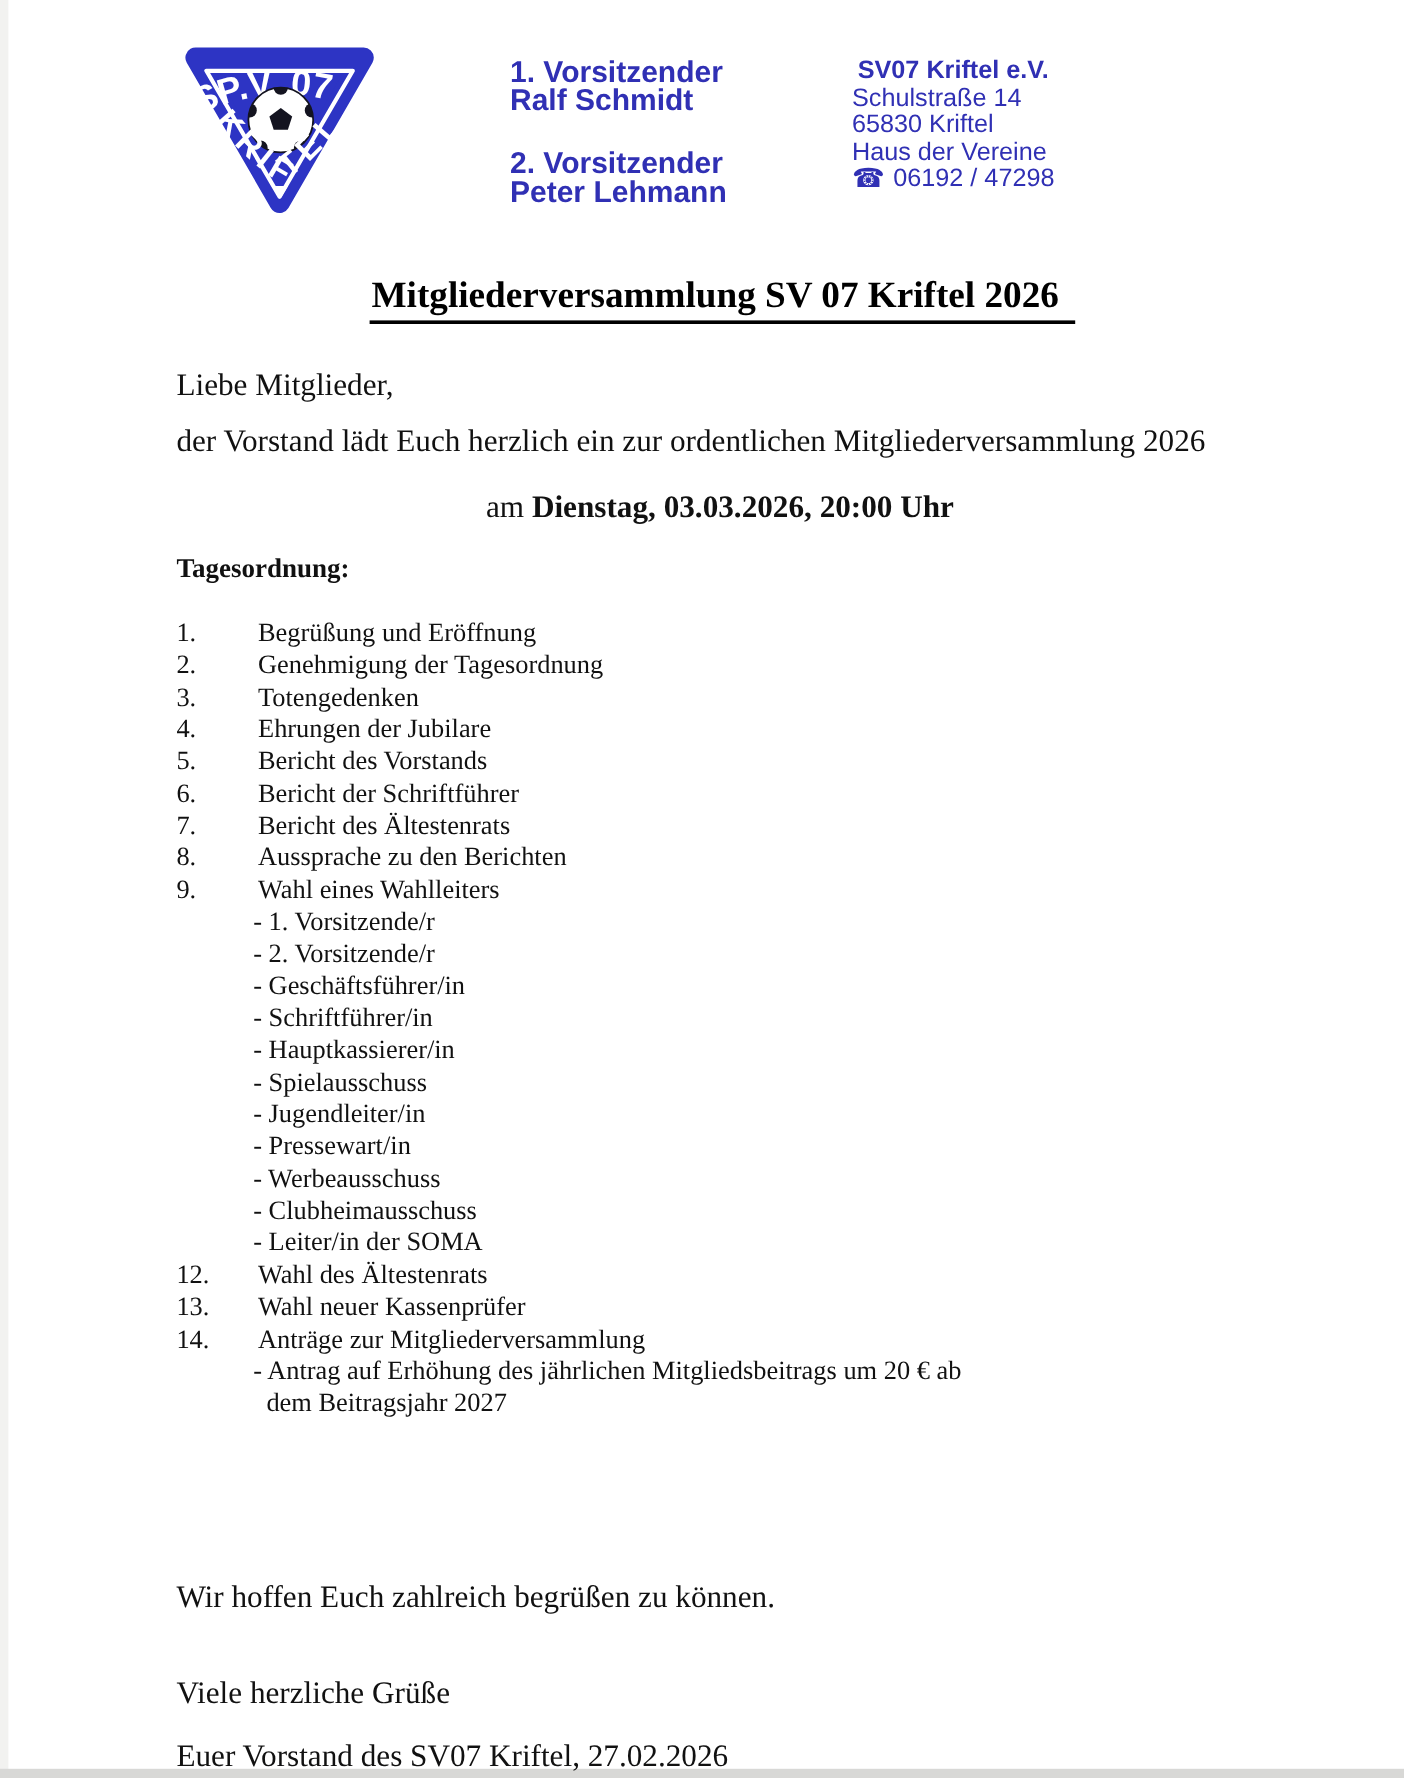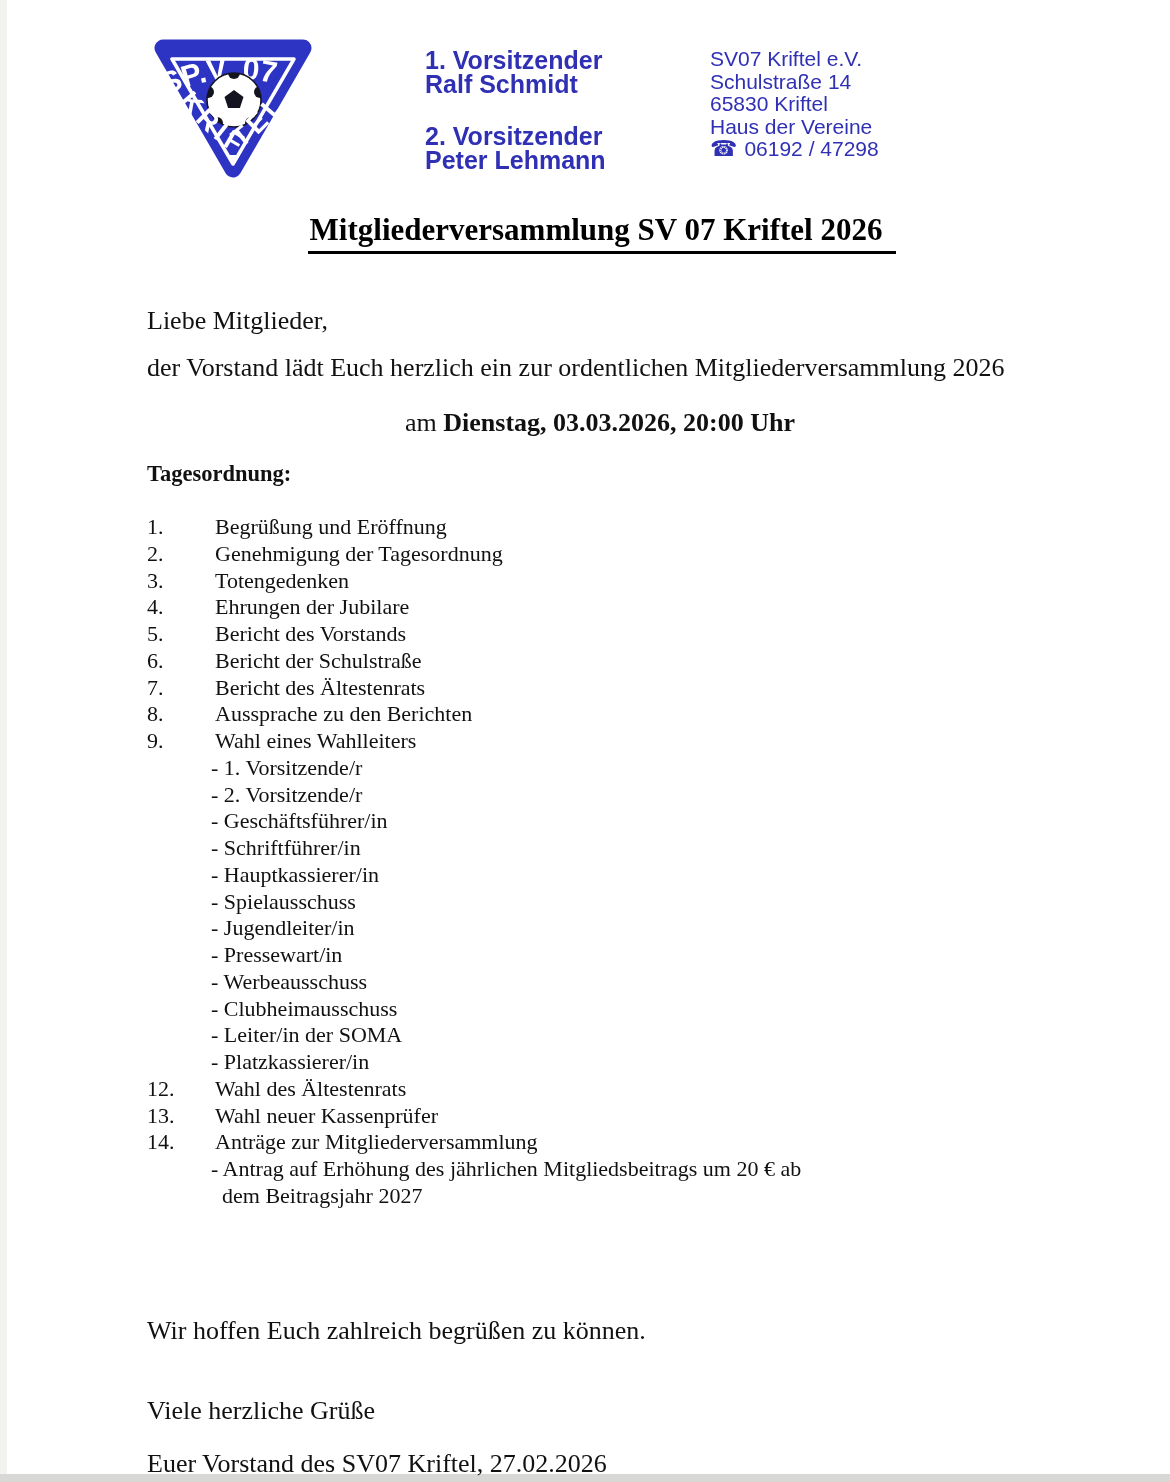--- a/index.html
+++ b/index.html
@@ -16,29 +16,29 @@
     position:absolute;left:425px;top:48px;
     font-family:"Liberation Sans", sans-serif;font-weight:bold;
     font-size:25px;line-height:24px;color:#3030b4;
   }
   .officer-block + .officer-block{margin-top:28px;}
   .club{
     position:absolute;left:710px;top:48px;
     font-family:"Liberation Sans", sans-serif;
     font-size:21px;line-height:22.5px;color:#3030b4;
   }
-  .club .club-name{font-weight:normal;}
+  .club .club-name{font-weight:bold;text-align:center;}
   .phone-line{display:flex;align-items:center;gap:7px;}
   .phone-glyph{font-size:22px;line-height:22px;}
 
   
   .title-wrap{position:absolute;left:37px;top:212px;width:1130px;text-align:center;}
   .title{
     display:inline-block;font-weight:bold;font-size:31px;color:#000;
-    border-bottom:3px solid #000;padding:0 14px 3px 2px;
+    border-bottom:3px solid #000;padding:0 14px 3px 2px;margin-top:16px;
   }
 
   
   .body-text{font-size:26px;line-height:27px;margin-top:26px;}
   .salutation{position:absolute;left:147px;top:281px;}
   .intro{position:absolute;left:147px;top:328px;}
   .when-block{position:absolute;left:147px;top:383px;width:906px;text-align:center;}
   .when-block b{font-weight:bold;}
   .agenda-heading{position:absolute;left:147px;top:461px;font-weight:bold;font-size:22.5px;}
   .agenda-list{position:absolute;left:147px;top:514px;width:880px;font-size:22px;line-height:26.75px;}
@@ -141,21 +141,21 @@
     <div class="agenda-row">
       <span class="agenda-num">4.</span>
       <span class="agenda-text">Ehrungen der Jubilare</span>
     </div>
     <div class="agenda-row">
       <span class="agenda-num">5.</span>
       <span class="agenda-text">Bericht des Vorstands</span>
     </div>
     <div class="agenda-row">
       <span class="agenda-num">6.</span>
-      <span class="agenda-text">Bericht der Schulstraße</span>
+      <span class="agenda-text">Bericht der Schriftführer</span>
     </div>
     <div class="agenda-row">
       <span class="agenda-num">7.</span>
       <span class="agenda-text">Bericht des Ältestenrats</span>
     </div>
     <div class="agenda-row">
       <span class="agenda-num">8.</span>
       <span class="agenda-text">Aussprache zu den Berichten</span>
     </div>
     <div class="agenda-row">
@@ -166,21 +166,20 @@
     <div class="agenda-sub">- 2. Vorsitzende/r</div>
     <div class="agenda-sub">- Geschäftsführer/in</div>
     <div class="agenda-sub">- Schriftführer/in</div>
     <div class="agenda-sub">- Hauptkassierer/in</div>
     <div class="agenda-sub">- Spielausschuss</div>
     <div class="agenda-sub">- Jugendleiter/in</div>
     <div class="agenda-sub">- Pressewart/in</div>
     <div class="agenda-sub">- Werbeausschuss</div>
     <div class="agenda-sub">- Clubheimausschuss</div>
     <div class="agenda-sub">- Leiter/in der SOMA</div>
-    <div class="agenda-sub">- Platzkassierer/in</div>
     <div class="agenda-row">
       <span class="agenda-num">12.</span>
       <span class="agenda-text">Wahl des Ältestenrats</span>
     </div>
     <div class="agenda-row">
       <span class="agenda-num">13.</span>
       <span class="agenda-text">Wahl neuer Kassenprüfer</span>
     </div>
     <div class="agenda-row">
       <span class="agenda-num">14.</span>

